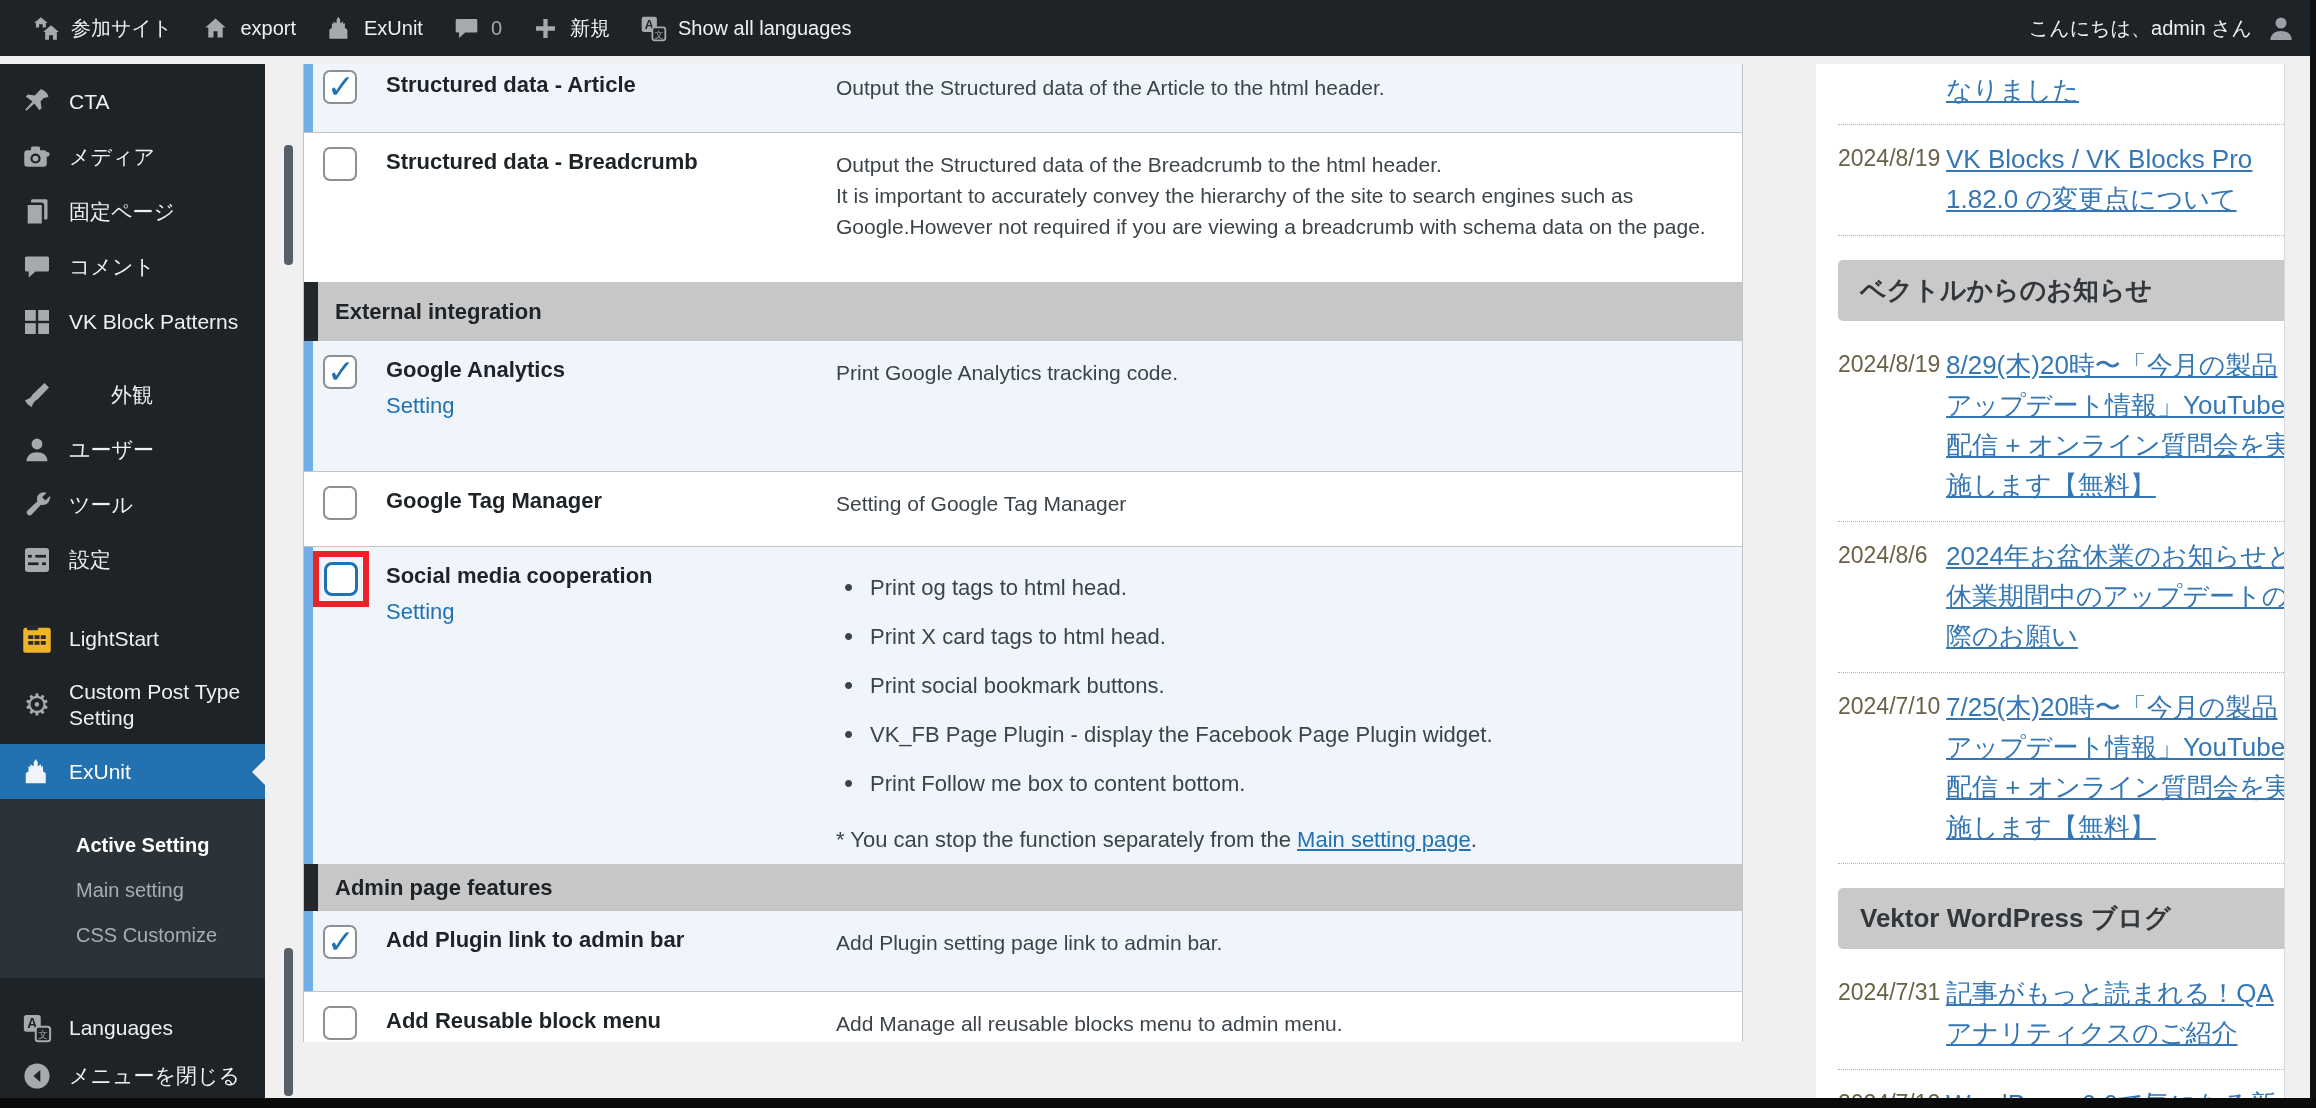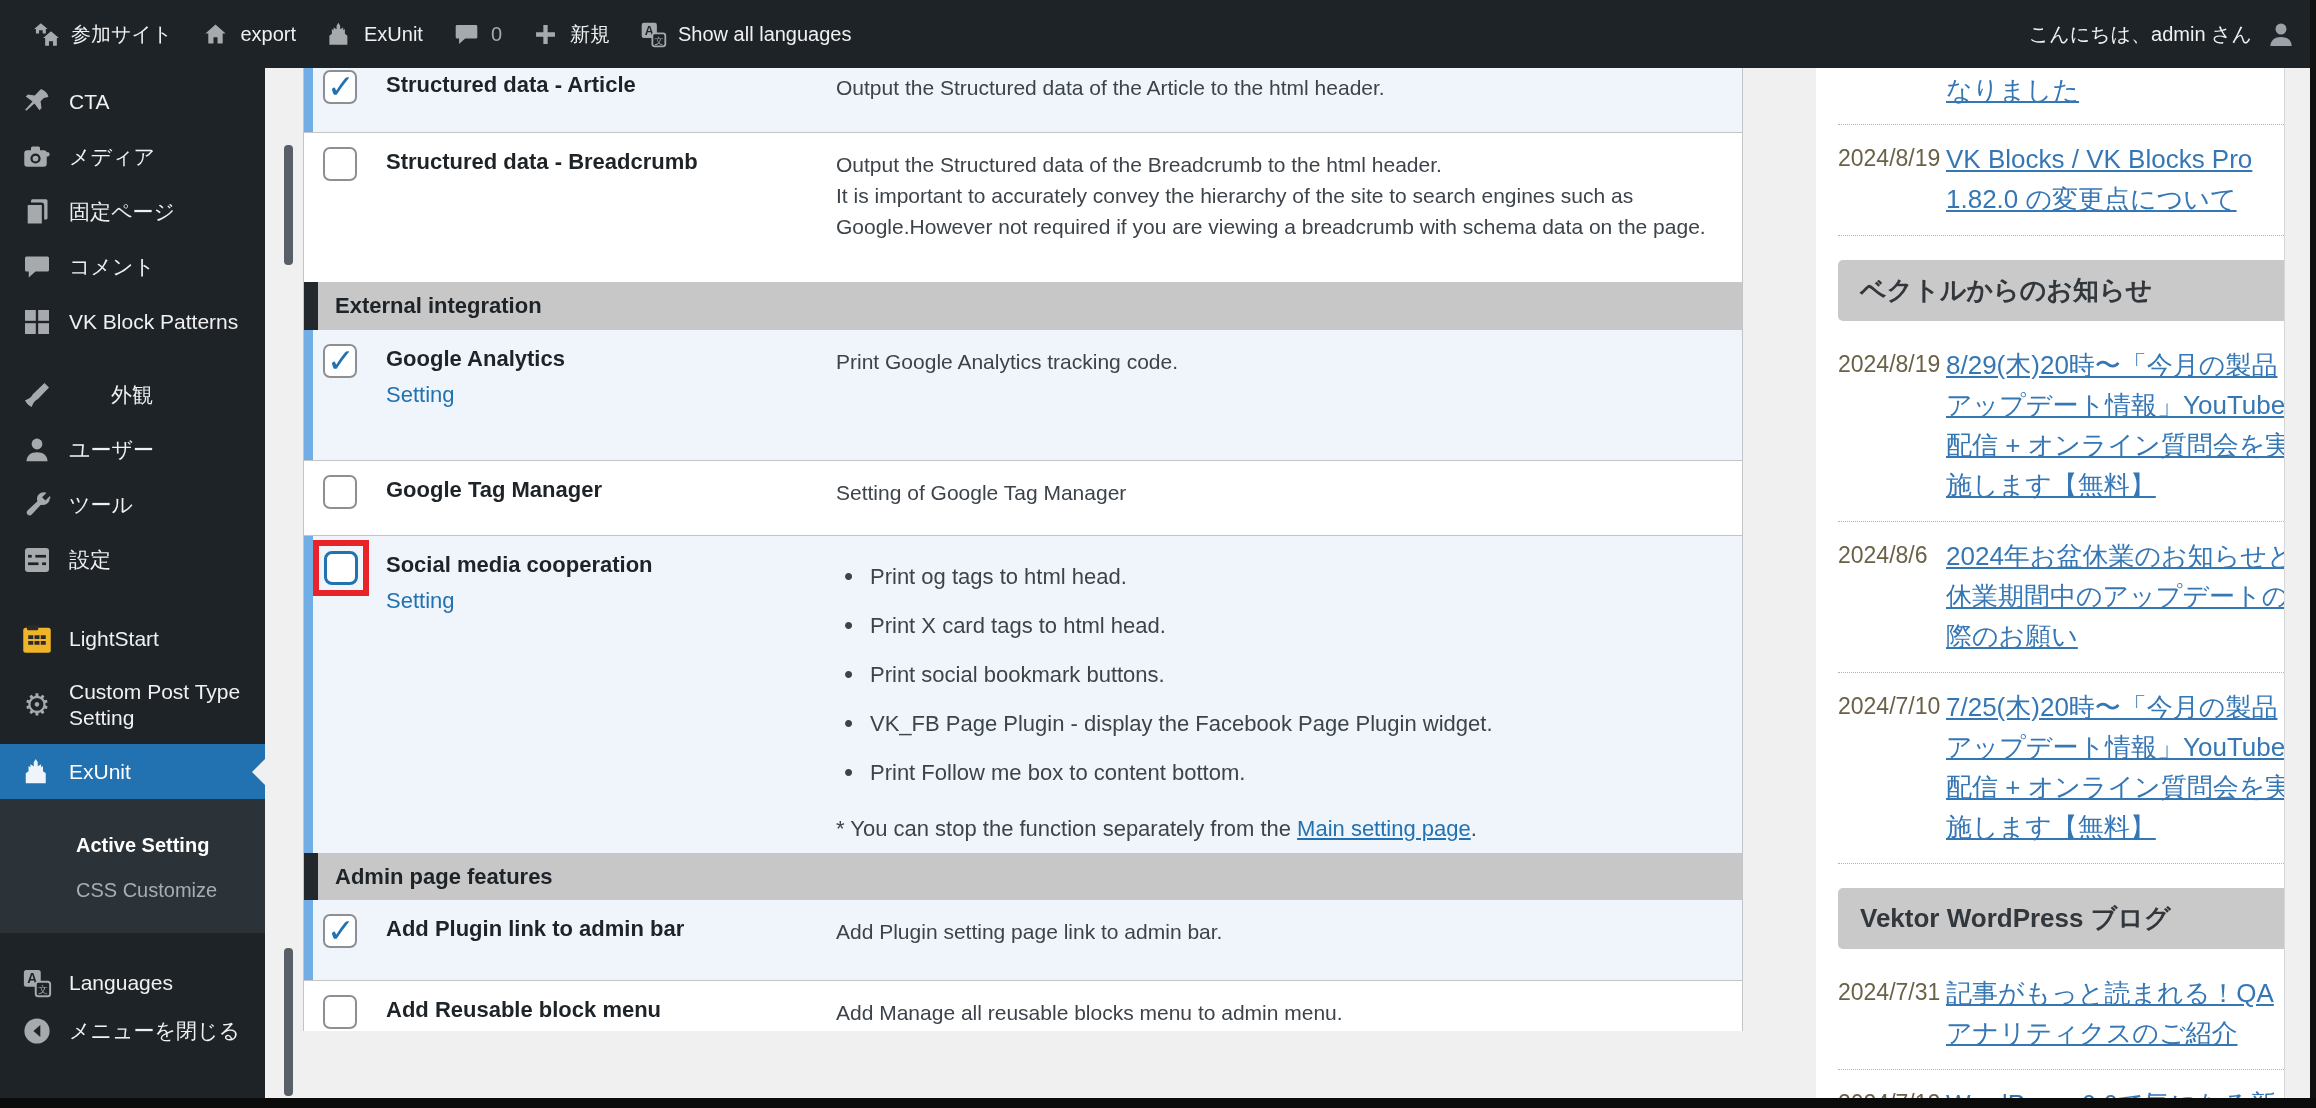--- a/index.html
+++ b/index.html
@@ -8,21 +8,21 @@
     position: relative;
     font-family: "Liberation Sans", "DejaVu Sans", sans-serif;
     background: #f0f0f1;
     overflow: hidden;
     color: #1d2327;
   }
   svg { fill: currentColor; display: block; }
 
   
   .adminbar {
-    position: absolute; top: 0; left: 0; right: 0; height: 68px;
+    position: absolute; top: 0; left: 0; right: 0; height: 56px;
     background: #1d2327; display: flex; align-items: center;
     z-index: 120; padding: 0 20px 0 18px; color: #f0f0f1; font-size: 20px;
   }
   .ab-item { display: flex; align-items: center; gap: 11px; padding: 0 15px; height: 100%; cursor: pointer; white-space: nowrap; }
   .ab-item .ico { width: 27px; height: 27px; color: #a7aaad; }
   .ab-count { color: #a7aaad; }
   .ab-spacer { flex: 1; }
   .ab-greeting { display: flex; align-items: center; gap: 14px; font-size: 20px; cursor: pointer; }
   .ab-greeting .ico { width: 30px; height: 30px; color: #9ca1a7; }
 
@@ -67,21 +67,21 @@
   }
   .row { position: relative; display: flex; border-top: 1px solid #c3c4c7; background: #fff; }
   .row.noborder { border-top: none; }
   .row.active-row { background: #eff5fb; }
   .row.active-row::before { content:''; position:absolute; left:0; top:0; bottom:0; width:9px; background:#72aee6; }
   .row.sep-white { border-top: 3px solid #ffffff; }
   .r-a { height: 68px; } .r-b { height: 150px; } .r-c { height: 130px; }
   .r-d { height: 75px; } .r-e { height: 318px; } .r-f { height: 80px; }
   .r-g { height: 72px; } .r-h { height: 51px; }
   .sec-header {
-    height: 48px; display: flex; align-items: center;
+    height: 59px; display: flex; align-items: center;
     background: #c7c7c8; border-left: 14px solid #23282d;
     font-size: 22px; font-weight: bold; color: #1d2327; padding-left: 17px;
   }
   .sec-header.hd2 { height: 47px; }
   .cb-cell { flex: 0 0 82px; padding: 14px 0 0 19px; position: relative; }
   .title-cell { flex: 0 0 450px; padding-top: 16px; }
   .desc-cell { flex: 1; padding: 16px 24px 0 0; font-size: 21px; color: #3c434a; line-height: 31px; }
   .row.first .cb-cell { padding-top: 6px; }
   .row.first .title-cell, .row.first .desc-cell { padding-top: 8px; }
   .row-title { font-size: 22px; font-weight: bold; color: #1d2327; }
@@ -306,20 +306,21 @@
     <span class="ico">
       <svg viewBox="0 0 24 24">
           <path d="M3 21v-8l2.2-1.6V7.2l1.5 1V5.8L9.4 7.4V4.2L11 1.5l1.6 2.7v3.2l2.7-1.6v2.4l1.5-1v4.2L19 13v8z"></path>
         </svg>
     </span>
     <span class="lbl">ExUnit</span>
   </div>
 
   <div class="submenu">
     <div class="submenu-item current">Active Setting</div>
+    <div class="submenu-item">Main setting</div>
     <div class="submenu-item">CSS Customize</div>
   </div>
 
   <div class="menu-item footer-item first">
     <span class="ico">
       <svg viewBox="0 0 24 24">
         <rect x="1.5" y="1.5" width="13.5" height="13.5" rx="2"></rect>
         <text x="8.2" y="12" text-anchor="middle" font-size="11" font-weight="bold" fill="#1d2327" font-family="Liberation Sans, sans-serif">A</text>
         <rect x="11" y="11" width="11.5" height="11.5" rx="2" fill="#1d2327" stroke="#a7aaad" stroke-width="1.6"></rect>
         <text x="16.8" y="20.2" text-anchor="middle" font-size="8" fill="#a7aaad" font-family="DejaVu Sans, sans-serif">文</text>

